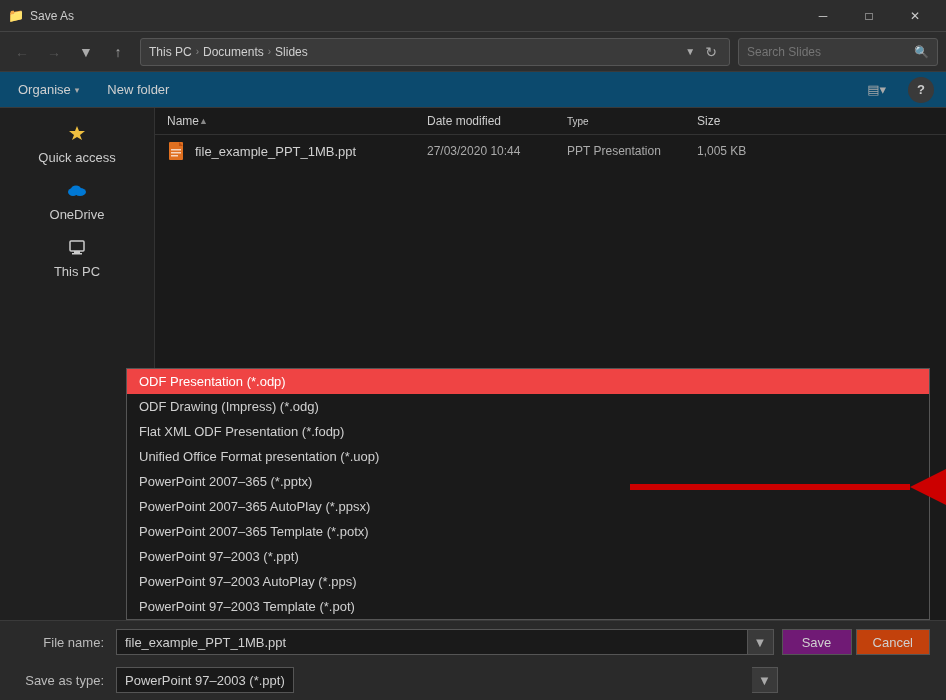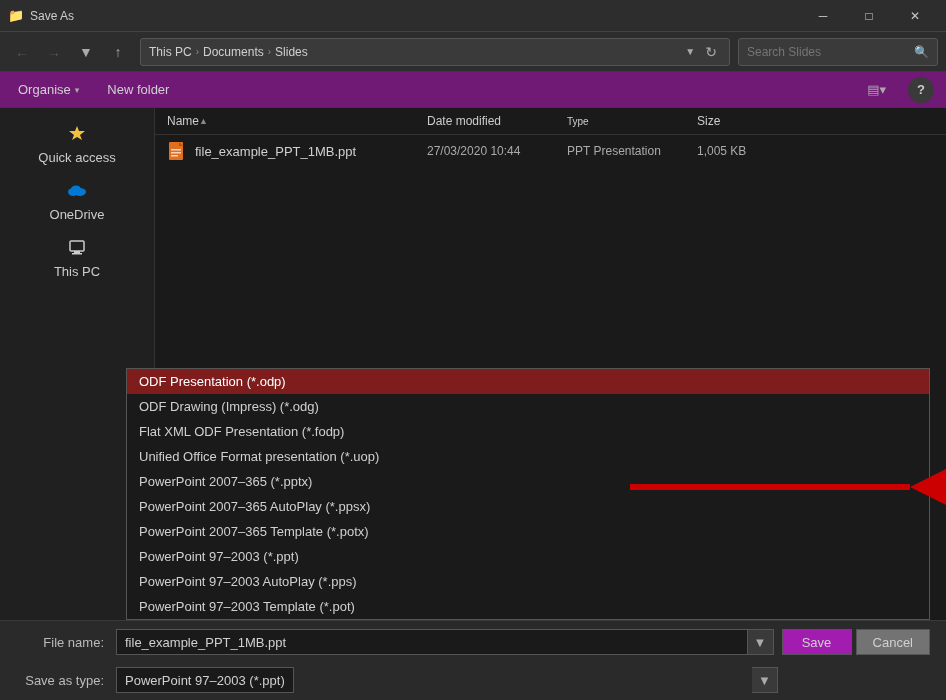--- a/index.html
+++ b/index.html
@@ -135,21 +135,21 @@
       font-size: 12px;
       flex: 1;
     }
     .search-icon {
       color: #888;
       font-size: 12px;
     }
 
     
     .action-bar {
-      background: #701a75;
+      background: #0c4a6e;
       height: 36px;
       display: flex;
       align-items: center;
       padding: 0 12px;
       gap: 16px;
       border-bottom: 1px solid #3a3a3a;
     }
     .action-btn {
       display: flex;
       align-items: center;
@@ -303,21 +303,21 @@
       border: 1px solid #555;
       z-index: 100;
     }
     .dropdown-item {
       padding: 5px 12px;
       font-size: 13px;
       color: #d0d0d0;
       cursor: pointer;
     }
     .dropdown-item.selected {
-      background: #7f1d1d;
+      background: #ef4444;
       color: #fff;
     }
 
     
     .arrow-indicator {
       position: absolute;
       right: 16px;
       bottom: 348px;
       display: flex;
       align-items: center;
@@ -475,23 +475,23 @@
     </div>
   </div>
 </div>
 
 <div class="bottom-bar">
   <div class="bottom-row">
     <div class="bottom-label">File name:</div>
     <input class="bottom-input" type="text" value="file_example_PPT_1MB.ppt" style="">
     <div class="bottom-dropdown-btn">▼</div>
     <div style="width:8px"></div>
-    <button style="padding:0 16px;height:26px;background:#a21caf;border:1px solid #555;color:#d0d0d0;cursor:pointer;font-size:13px;min-width:70px;">Save</button>
+    <button style="padding:0 16px;height:26px;background:#701a75;border:1px solid #555;color:#d0d0d0;cursor:pointer;font-size:13px;min-width:70px;">Save</button>
     <div style="width:4px"></div>
-    <button style="padding:0 16px;height:26px;background:#737373;border:1px solid #555;color:#d0d0d0;cursor:pointer;font-size:13px;min-width:70px;">Cancel</button>
+    <button style="padding:0 16px;height:26px;background:#c2410c;border:1px solid #555;color:#d0d0d0;cursor:pointer;font-size:13px;min-width:70px;">Cancel</button>
   </div>
   <div class="bottom-row">
     <div class="bottom-label">Save as type:</div>
     <div style="flex:1;position:relative;">
       <select class="bottom-select">
         <option>PowerPoint 97–2003 (*.ppt)</option>
       </select>
       <div style="position:absolute;right:0;top:0;width:26px;height:26px;background:#3a3a3a;border:1px solid #555;border-left:none;display:flex;align-items:center;justify-content:center;pointer-events:none;color:#aaa;">▼</div>
     </div>
     <div style="width:152px"></div>

